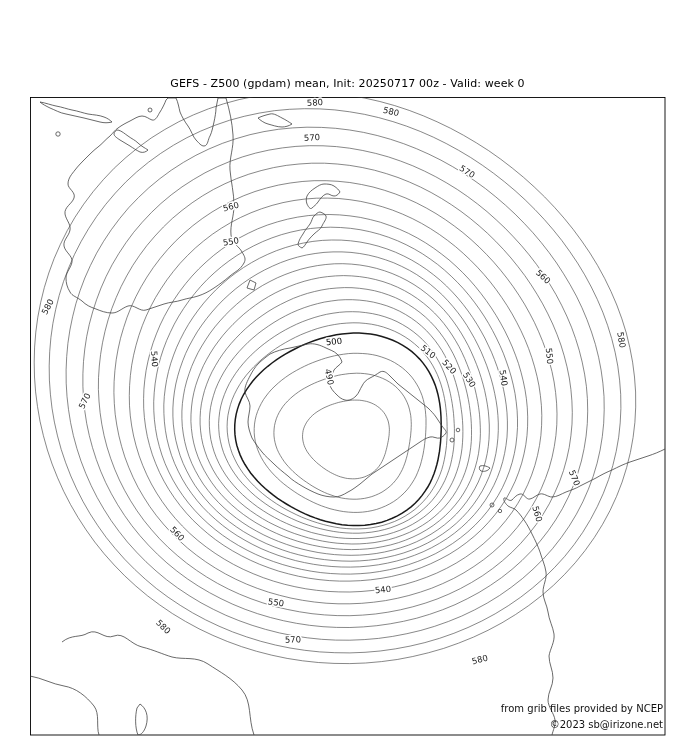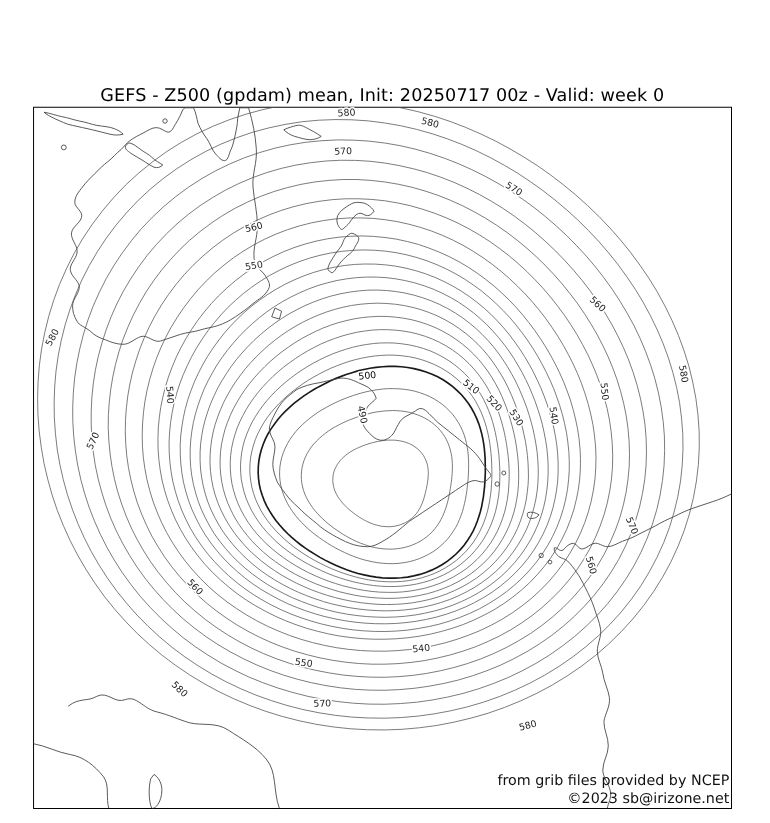--- a/index.html
+++ b/index.html
@@ -1,20 +1,20 @@
 <!DOCTYPE html>
 <html><head>
 <meta charset="utf-8">
 <style>
   html,body{margin:0;padding:0;background:#fff;}
   #figure{position:relative;width:700px;height:748px;background:#fff;overflow:hidden;
           font-family:"DejaVu Sans","Liberation Sans",sans-serif;}
   #title{position:absolute;left:30px;width:635px;top:77px;text-align:center;
-         font-size:16px;color:#000;letter-spacing:0.1px;}
-  .attr{position:absolute;right:37px;text-align:right;font-size:13px;color:#111;}
+         font-size:11px;color:#000;letter-spacing:0.1px;}
+  .attr{position:absolute;right:37px;text-align:right;font-size:10px;color:#111;}
   #attr1{top:703px;}
   #attr2{top:719px;}
   svg{position:absolute;left:0;top:0;}
   .contour{fill:none;stroke:#555;stroke-width:0.7;}
   .contour.bold{stroke:#1a1a1a;stroke-width:1.5;}
   .coast{fill:none;stroke:#444;stroke-width:0.8;stroke-linejoin:round;}
   .clabel{font-family:"DejaVu Sans","Liberation Sans",sans-serif;font-size:8.5px;fill:#222;
           text-anchor:middle;dominant-baseline:middle;paint-order:stroke;
           stroke:#ffffff;stroke-width:3px;stroke-linejoin:round;}
   .clabel.bold{fill:#000;}

